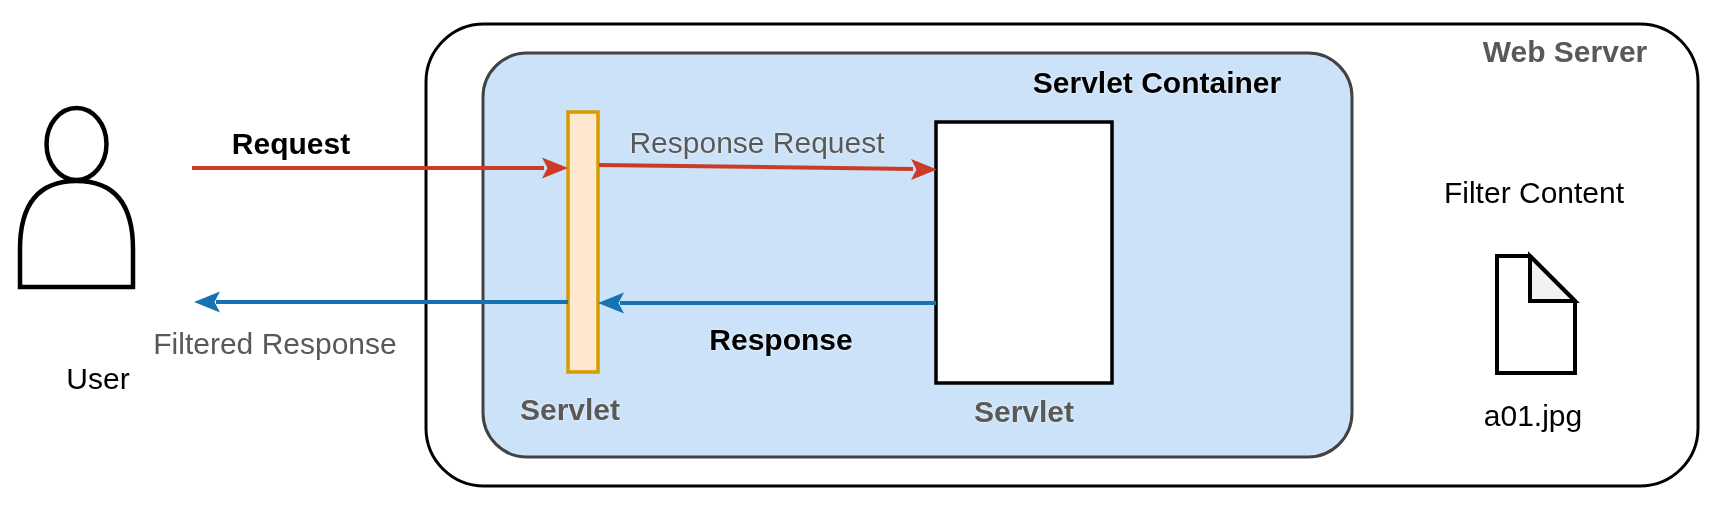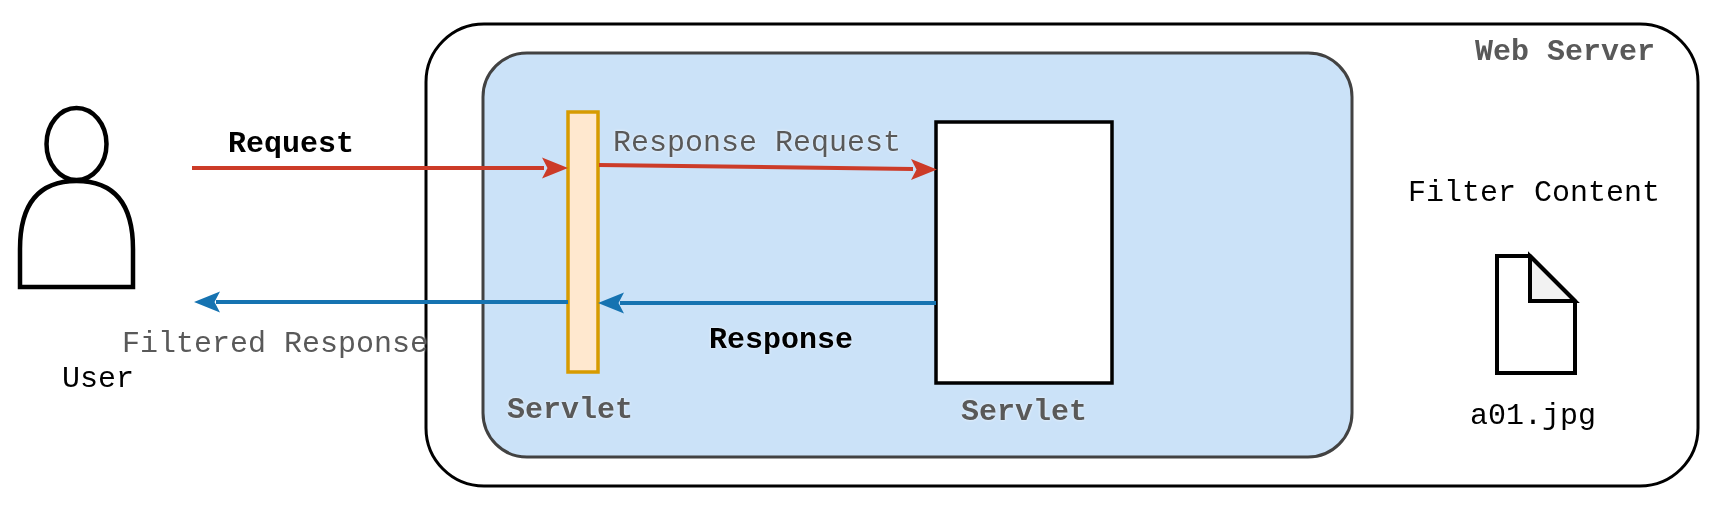--- a/index.html
+++ b/index.html
@@ -1,21 +1,21 @@
 <!DOCTYPE html>
 <html><head>
 <meta charset="utf-8">
 <style>
   html, body { margin: 0; padding: 0; background: #ffffff; }
   #canvas {
     position: relative;
     width: 1722px;
     height: 496px;
     background: #ffffff;
-    font-family: Liberation Mono, monospace;
+    font-family: Liberation Sans, sans-serif;
     overflow: hidden;
   }
   #shapes { position: absolute; left: 0; top: 0; }
   .lbl {
     position: absolute;
     transform: translate(-50%, -50%);
     font-size: 30px;
     white-space: nowrap;
     color: #000000;
     text-shadow: 0 0 3px rgba(255,255,255,0.85);
@@ -59,20 +59,21 @@
     </g>
 
     <g>
       <path d="M 1497,256 L 1530,256 L 1575,301 L 1575,373 L 1497,373 Z" fill="#ffffff" stroke="#000000" stroke-width="4" stroke-linejoin="miter"></path>
       <path d="M 1530,256 L 1530,301 L 1575,301 Z" fill="#f2f2f2" stroke="#000000" stroke-width="4" stroke-linejoin="miter"></path>
     </g>
   </svg>
 
   <div class="lbl bold gray" style="left:1565px; top:52px;">Web Server</div>
 
+  <div class="lbl bold" style="left:1157px; top:83px;">Servlet Container</div>
 
   <div class="lbl bold" style="left:291px; top:144px;">Request</div>
 
   <div class="lbl gray" style="left:757px; top:143px;">Response Request</div>
 
   <div class="lbl bold" style="left:781px; top:340px;">Response</div>
 
   <div class="lbl gray" style="left:263px; top:344px;margin-left:12px;">Filtered Response</div>
 
   <div class="lbl" style="left:98px; top:379px;">User</div>

